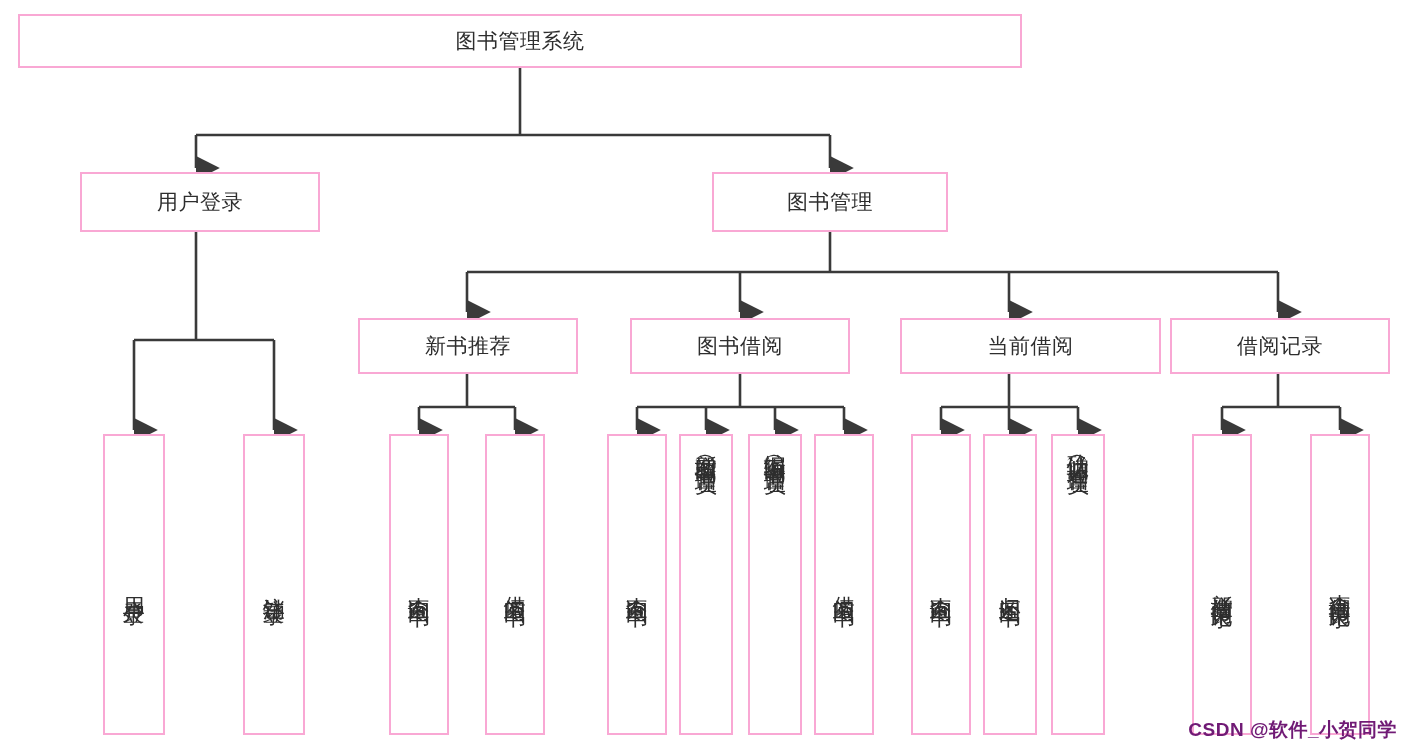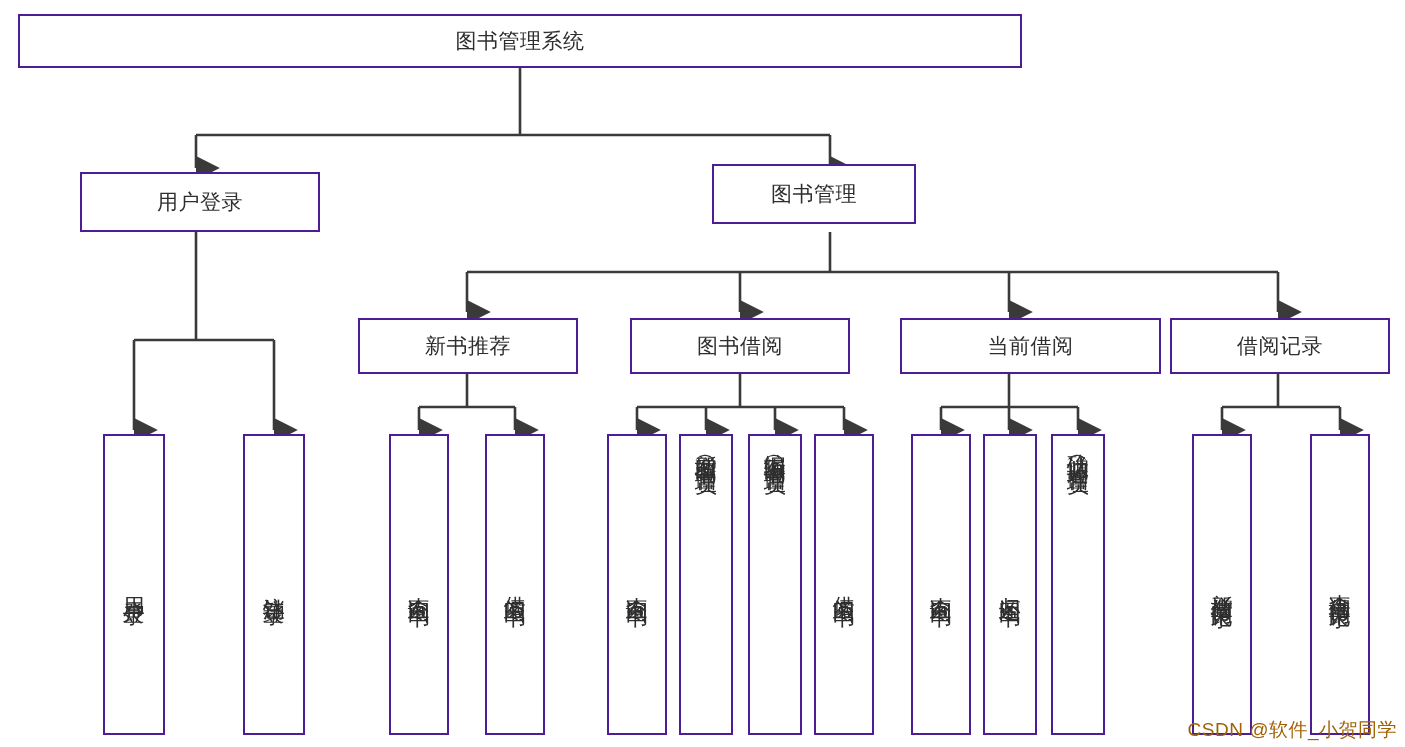--- a/index.html
+++ b/index.html
@@ -22,21 +22,21 @@
     left: 0;
     top: 0;
     width: 1405px;
     height: 747px;
     pointer-events: none;
   }
   .node {
     position: absolute;
     box-sizing: border-box;
     background: #ffffff;
-    border: 2px solid #4c1d95;
+    border: 2px solid #f9a8d4;
     display: flex;
     align-items: center;
     justify-content: center;
     color: #2b2b2b;
   }
   .node .label {
     font-size: 21px;
     line-height: 1.15;
     letter-spacing: 0.5px;
     white-space: nowrap;
@@ -58,24 +58,25 @@
     max-height: 100%;
   }
   .node.leaf.v-center {
     align-items: center;
   }
   .watermark {
     position: absolute;
     right: 8px;
     bottom: 4px;
     font-size: 19px;
-    color: #a16207;
+    color: #701a75;
     letter-spacing: 0.5px;
     white-space: nowrap;
     user-select: none;
+    font-weight: bold;
   }
 </style>
 </head>
 <body>
 
 <div id="canvas">
 
   <svg class="edges" viewBox="0 0 1405 747">
     <defs>
       <marker id="arrow" viewBox="0 0 12 12" refX="6" refY="10" markerWidth="11" markerHeight="11" orient="auto-start-reverse">
@@ -127,21 +128,21 @@
     </g>
   </svg>
 
   <div class="node" style="left:18px; top:14px; width:1004px; height:54px;">
     <span class="label">图书管理系统</span>
   </div>
 
   <div class="node" style="left:80px; top:172px; width:240px; height:60px;">
     <span class="label">用户登录</span>
   </div>
-  <div class="node" style="left:712px; top:164px; width:204px; height:60px;">
+  <div class="node" style="left:712px; top:172px; width:236px; height:60px;">
     <span class="label">图书管理</span>
   </div>
 
   <div class="node" style="left:630px; top:318px; width:220px; height:56px;">
     <span class="label">图书借阅</span>
   </div>
   <div class="node" style="left:358px; top:318px; width:220px; height:56px;">
     <span class="label">新书推荐</span>
   </div>
   <div class="node" style="left:900px; top:318px; width:261px; height:56px;">

